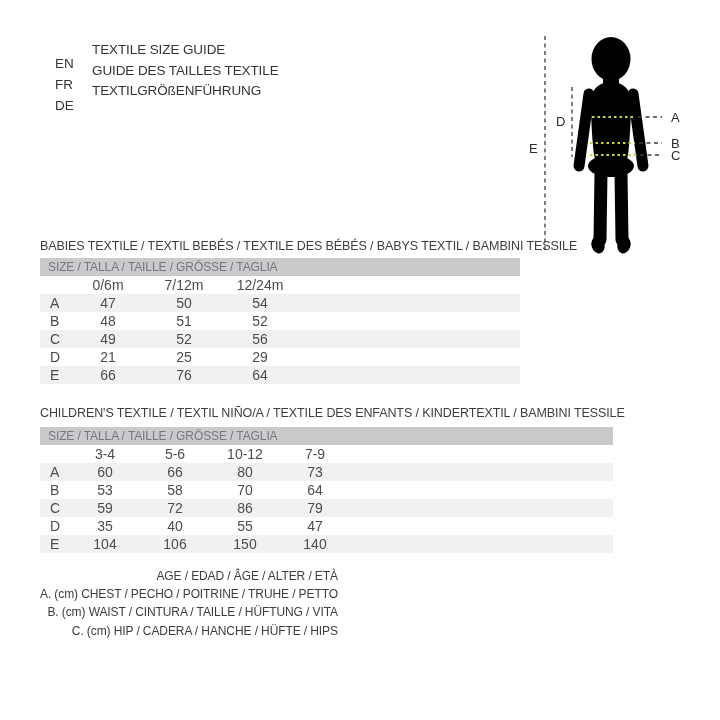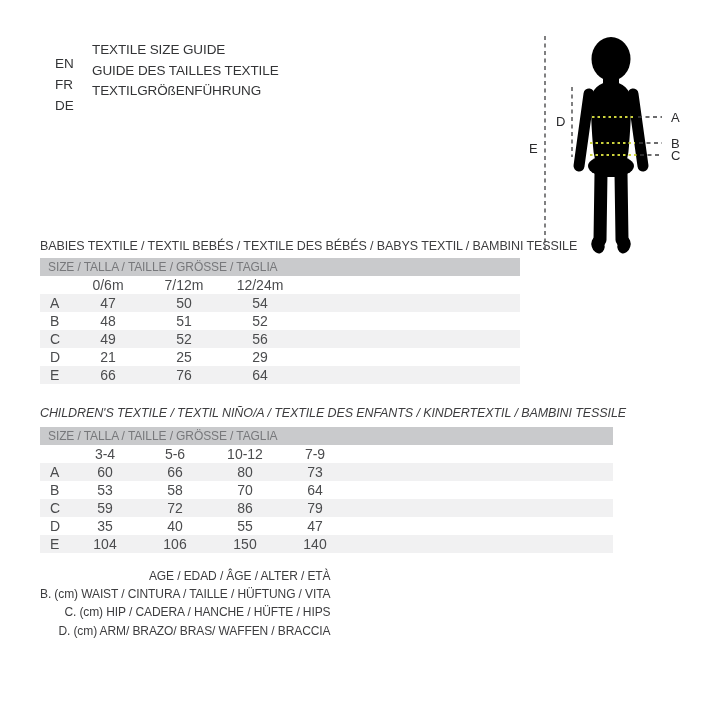--- a/index.html
+++ b/index.html
@@ -29,21 +29,21 @@
   .figure{position:absolute;left:525px;top:18px;}
   .sil-fill{fill:var(--silhouette);}
   .limb{stroke:var(--silhouette);fill:none;stroke-linecap:round;}
   .dash-black{stroke:var(--text-dark);stroke-width:1.3;stroke-dasharray:4 3.5;fill:none;}
   .dash-yellow{stroke:var(--dash-yellow);stroke-width:2;stroke-dasharray:2.5 3;fill:none;}
   .fig-label{fill:#2b2b2d;font-size:13px;font-family:"Liberation Sans", sans-serif;}
 
   
   .sec-title{position:absolute;left:40px;font-size:12.5px;letter-spacing:-0.1px;color:#3d3d3f;white-space:nowrap;}
   .sec-title.babies{top:213px;margin-top:26px;}
-  .sec-title.children{top:406px;font-style:italic;}
+  .sec-title.children{top:406px;}
 
   .table{position:absolute;left:40px;}
   .table.babies{top:258px;width:480px;}
   .table.children{top:427px;width:573px;}
   .size-bar{height:18px;line-height:18px;background:var(--bar-bg);color:var(--text-gray);
     font-size:12px;padding-left:8px;box-sizing:border-box;letter-spacing:-0.1px;}
   .trow{display:flex;height:18px;line-height:18px;font-size:14px;color:#4b4c4e;}
   .trow.stripe{background:var(--stripe-bg);}
   .cell-label{width:30px;padding-left:10px;box-sizing:border-box;}
   .cell-val{text-align:center;}
@@ -190,18 +190,18 @@
       <span class="cell-label">E</span>
       <span class="cell-val">104</span>
       <span class="cell-val">106</span>
       <span class="cell-val">150</span>
       <span class="cell-val">140</span>
     </div>
   </div>
 
   <div class="legend">
     <div>AGE / EDAD / ÂGE / ALTER / ETÀ</div>
+    <div>A. (cm) CHEST / PECHO / POITRINE / TRUHE / PETTO</div>
     <div>B. (cm) WAIST / CINTURA / TAILLE / HÜFTUNG / VITA</div>
     <div>C. (cm) HIP / CADERA / HANCHE / HÜFTE / HIPS</div>
-    <div>D. (cm) ARM/ BRAZO/ BRAS/ WAFFEN / BRACCIA</div>
   </div>
 
 </div>
 
 </body></html>

